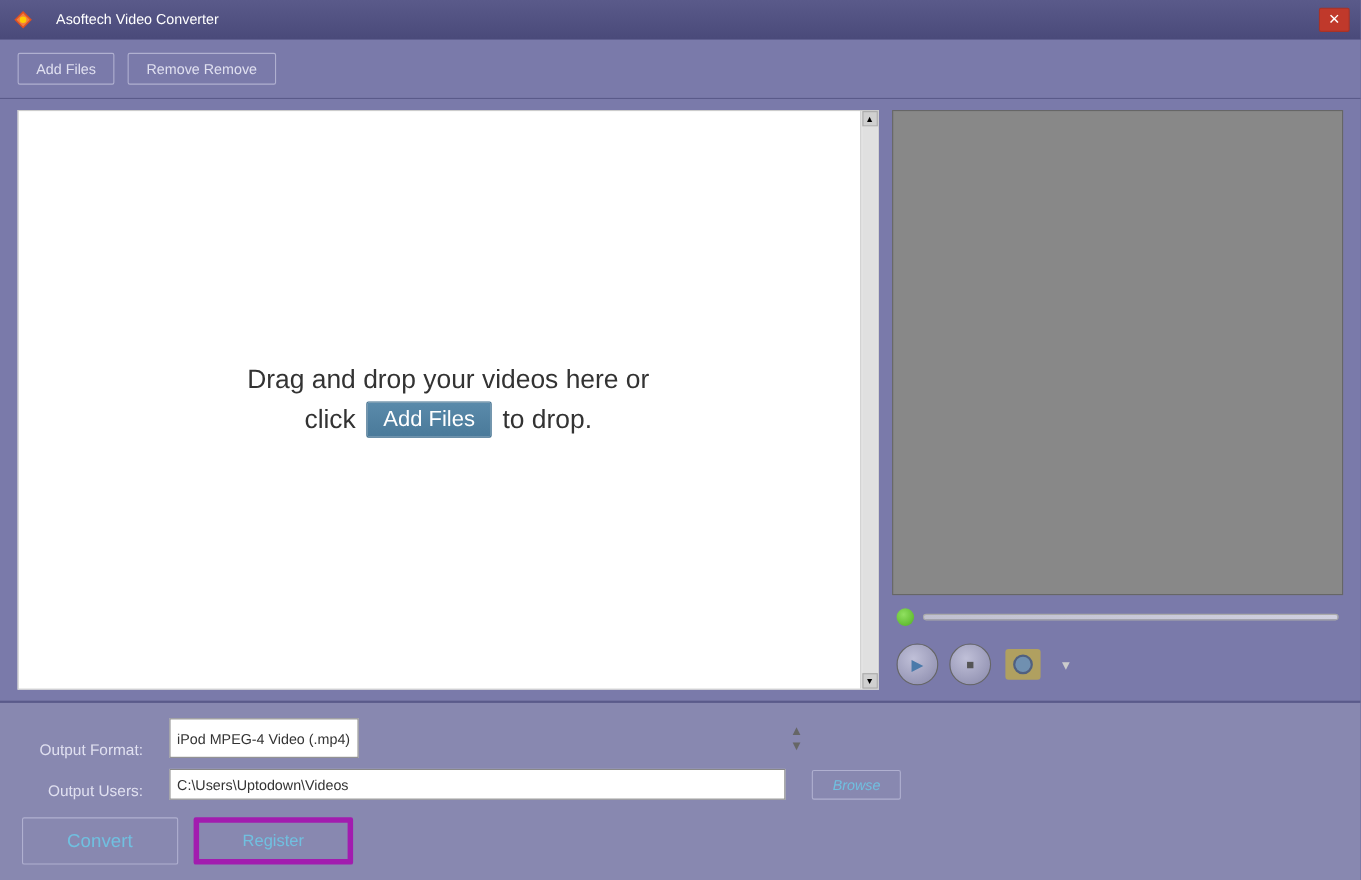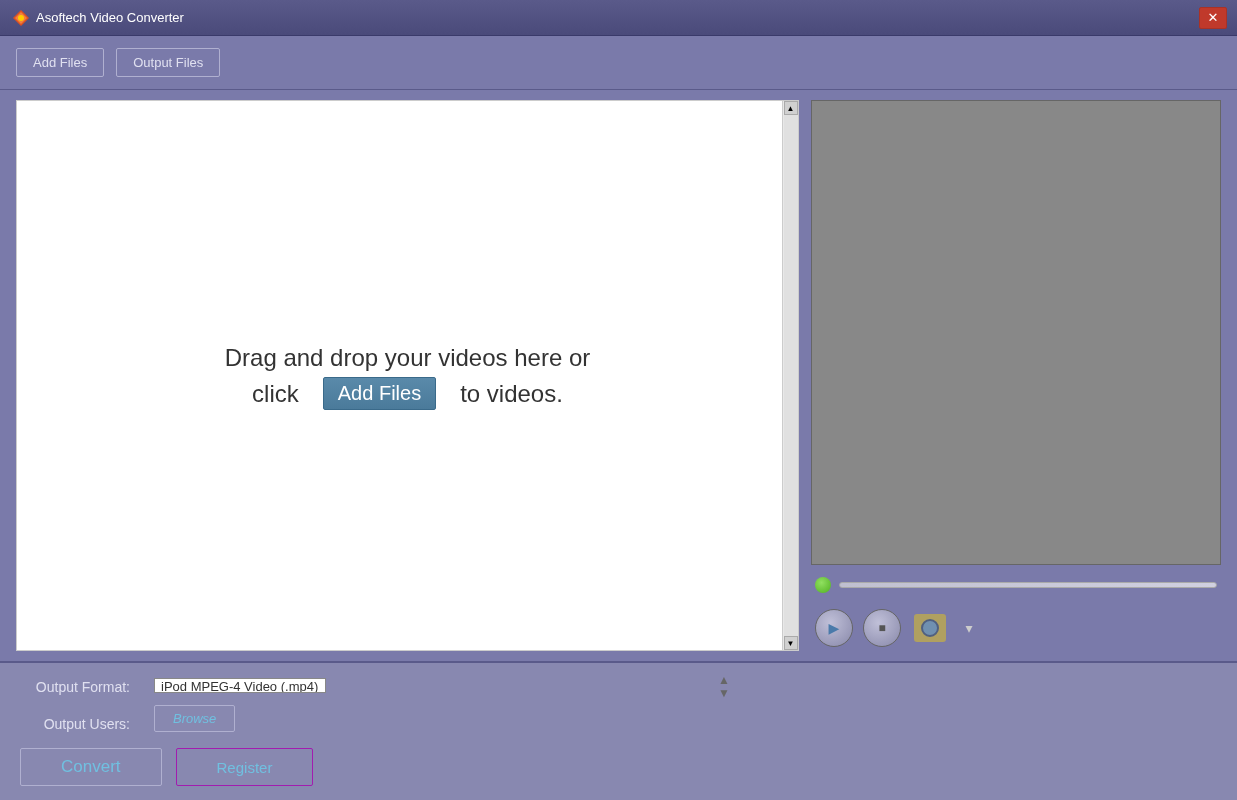--- a/index.html
+++ b/index.html
@@ -25,21 +25,21 @@
       display: flex;
       align-items: center;
       padding: 0 10px;
       justify-content: space-between;
       border-bottom: 1px solid #3a3a6a;
     }
 
     .titlebar-left {
       display: flex;
       align-items: center;
-      gap: 4px;
+      gap: 19px;
       justify-content: space-between;
     }
 
     .app-icon {
       width: 22px;
       height: 22px;
       display: flex;
       align-items: center;
       justify-content: center;
     }
@@ -111,21 +111,21 @@
     .drop-text {
       color: #333;
       font-size: 24px;
       text-align: center;
       line-height: 1.5;
     }
 
     .drop-text-inner {
       display: flex;
       align-items: center;
-      gap: 24px;
+      gap: 10px;
       flex-wrap: wrap;
       justify-content: center;
     }
 
     .inline-add-btn {
       background: linear-gradient(to bottom, #5a8aaa, #4a7a9a);
       border: 1px solid #3a6a8a;
       color: white;
       padding: 4px 14px;
       font-size: 20px;
@@ -297,21 +297,21 @@
       color: #e0e0f0;
       font-size: 14px;
       width: 110px;
       text-align: right;
       flex-shrink: 0;
     }
 
     .format-select {
       flex: 1;
       max-width: 580px;
-      height: 15px;
+      height: 36px;
       background: white;
       border: 1px solid #888;
       padding: 0 6px;
       font-size: 13px;
       color: #333;
       cursor: pointer;
       appearance: none;
       -webkit-appearance: none;
     }
 
@@ -368,21 +368,21 @@
       border: 1px solid #b0b0d0;
       color: #70c0e0;
       padding: 8px 40px;
       font-size: 17px;
       cursor: pointer;
       border-radius: 2px;
     }
 
     .register-btn {
       background: transparent;
-      border: 1px solid #a21caf;
+      border: 5px solid #a21caf;
       color: #70c0e0;
       padding: 8px 40px;
       font-size: 15px;
       cursor: pointer;
       border-radius: 2px;
     }
   </style>
 </head>
 <body>
 
@@ -397,32 +397,32 @@
           <circle cx="10" cy="10" r="3" fill="#ffcc00"></circle>
         </svg>
       </div>
       <span class="titlebar-title">Asoftech Video Converter</span>
     </div>
     <button class="titlebar-close">✕</button>
   </div>
 
   <div class="toolbar">
     <button class="toolbar-btn">Add Files</button>
-    <button class="toolbar-btn">Output Files</button>
+    <button class="toolbar-btn">Remove Remove</button>
   </div>
 
   <div class="main-content">
 
     <div class="file-drop-area">
       <div class="drop-text">
         <div>Drag and drop your videos here or</div>
         <div class="drop-text-inner">
           <span>click</span>
           <button class="inline-add-btn">Add Files</button>
-          <span>to videos.</span>
+          <span>to drop.</span>
         </div>
       </div>
       <div class="scrollbar-right">
         <div class="scroll-up">▲</div>
         <div class="scroll-track"></div>
         <div class="scroll-down">▼</div>
       </div>
     </div>
 
     <div class="preview-panel">
@@ -455,20 +455,21 @@
         <select class="format-select"><option>iPod MPEG-4 Video (.mp4)</option><option>AVI Video (.avi)</option><option>MP4 Video (.mp4)</option><option>MKV Video (.mkv)</option><option>MOV Video (.mov)</option><option>WMV Video (.wmv)</option><option>FLV Video (.flv)</option><option>MP3 Audio (.mp3)</option><option>AAC Audio (.aac)</option><option>WAV Audio (.wav)</option></select>
         <div class="select-arrow">
           <span>▲</span>
           <span>▼</span>
         </div>
       </div>
     </div>
 
     <div class="form-row">
       <label class="form-label">Output Users:</label>
+      <input class="path-input" type="text" value="C:\Users\Uptodown\Videos" style="">
       <button class="browse-btn">Browse</button>
     </div>
 
     <div class="action-row">
       <button class="convert-btn">Convert</button>
       <button class="register-btn">Register</button>
     </div>
   </div>
 </div>
 

